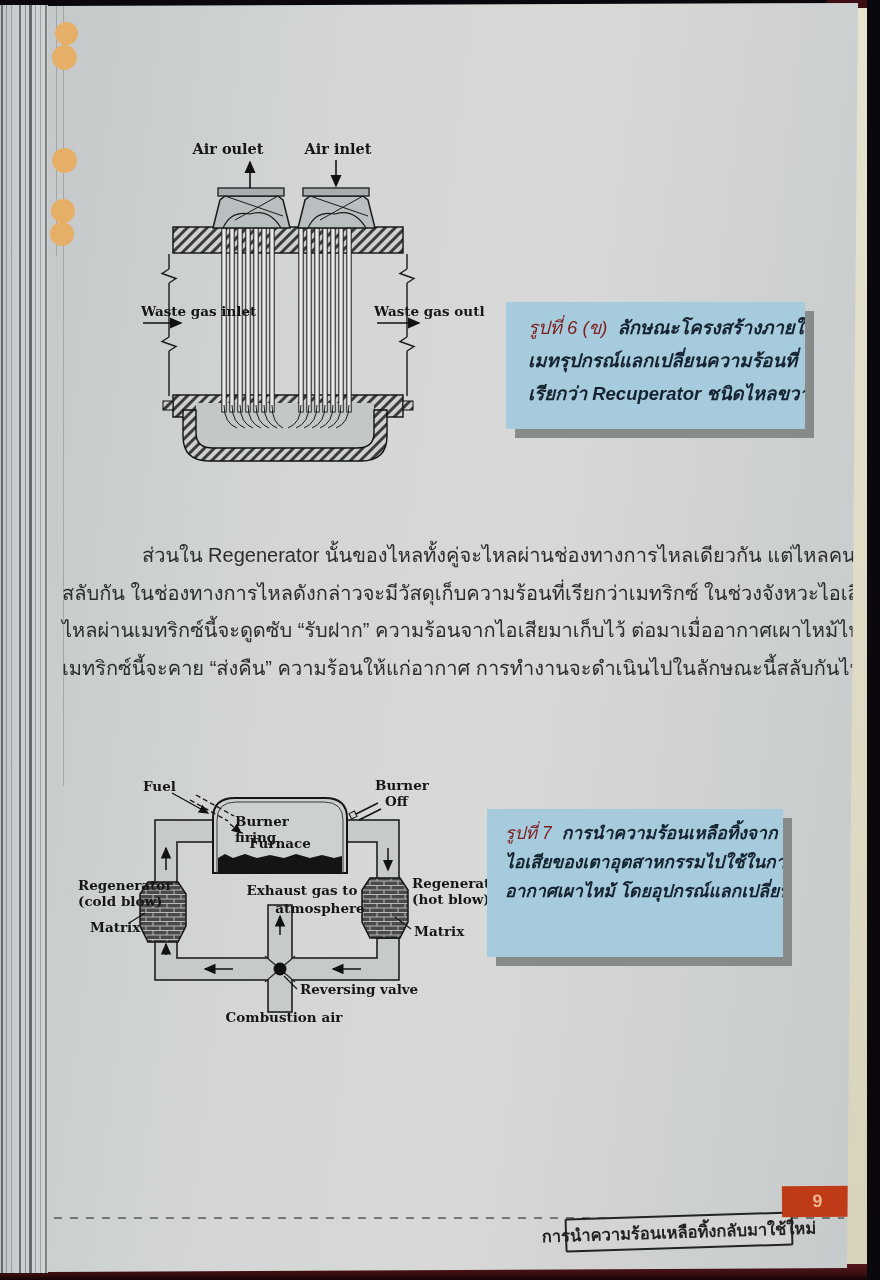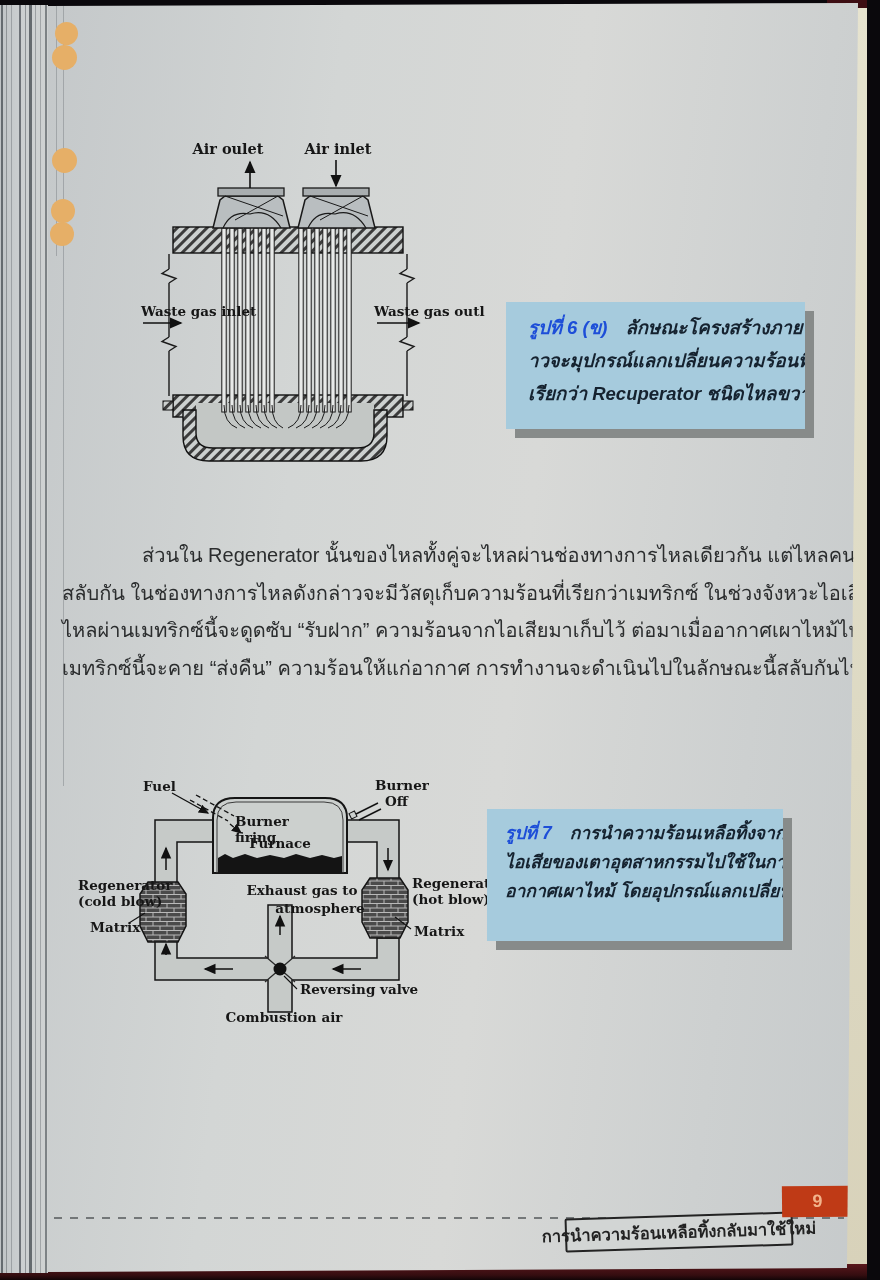--- a/index.html
+++ b/index.html
@@ -22,24 +22,24 @@
         clip-path:polygon(48px 6px,858px 3px,847px 1268px,48px 1272px);
         background:linear-gradient(97deg,#c2c6c8,#d3d6d5 34%,#d8d9d7 58%,#cdd0d0 82%,#c6cacb);}
   .edge-line{position:absolute;width:1px;background:rgba(95,100,106,.35);}
   .dot{position:absolute;border-radius:50%;background:#e6af67;}
   .fig6{position:absolute;left:85px;top:120px;}
   .fig7{position:absolute;left:72px;top:772px;}
   .caption{position:absolute;background:#a6cbdd;box-shadow:9px 9px 0 #878b8a;
            color:#15222f;font-weight:bold;font-style:italic;overflow:hidden;}
   .cap1{left:506px;top:302px;width:271px;height:112px;padding:9px 6px 6px 22px;
         font-size:18.5px;line-height:33px;}
-  .cap2{left:487px;top:809px;width:272px;height:122px;padding:10px 6px 0 18px;
+  .cap2{left:487px;top:809px;width:272px;height:122px;padding:10px 6px 16px 18px;
         font-size:17.5px;line-height:29px;}
   .cap-line{white-space:nowrap;}
-  .lead{color:#1d4ed8;font-weight:bold;font-style:italic;margin-right:18px;}
+  .lead{color:#7f1d1d;font-weight:normal;font-style:italic;margin-right:10px;}
   .para{position:absolute;left:62px;top:537px;width:762px;color:#2b2d2e;
         font-size:20px;line-height:37.5px;}
   .pline{white-space:nowrap;}
   .indent{padding-left:80px;}
   .dash-line{position:absolute;left:54px;top:1217px;width:790px;height:2px;opacity:.75;
              background:repeating-linear-gradient(90deg,#54585a 0 8px,transparent 8px 16px);}
   .footer-box{position:absolute;left:565px;top:1215px;width:224px;height:30px;
               border:2px solid #232323;border-radius:2px;background:#d2d5d4;
               transform:rotate(-1.8deg);display:flex;align-items:center;justify-content:center;
               font-size:16.5px;font-weight:bold;color:#222;z-index:3;white-space:nowrap;}
@@ -156,21 +156,21 @@
       <line x1="292" y1="203" x2="334" y2="203" stroke="#111" stroke-width="1.6" marker-end="url(#ah1)"></line>
 
       <text x="143" y="34" text-anchor="middle" font-size="14.5" font-weight="600">Air oulet</text>
       <text x="253" y="34" text-anchor="middle" font-size="14.5" font-weight="600">Air inlet</text>
       <text x="56" y="196" font-size="13.5" font-weight="600">Waste gas inlet</text>
       <text x="289" y="196" font-size="13.5" font-weight="600">Waste gas outlet</text>
     </svg>
 
     <div class="caption cap1">
       <div class="cap-line"><span class="lead">รูปที่ 6 (ข)</span><span>ลักษณะโครงสร้างภายใน</span></div>
-      <div class="cap-line">าวจะมุปกรณ์แลกเปลี่ยนความร้อนที่</div>
+      <div class="cap-line">เมทรุปกรณ์แลกเปลี่ยนความร้อนที่</div>
       <div class="cap-line">เรียกว่า Recuperator ชนิดไหลขวาง</div>
     </div>
 
     <div class="para">
       <div class="pline indent">ส่วนใน Regenerator นั้นของไหลทั้งคู่จะไหลผ่านช่องทางการไหลเดียวกัน แต่ไหลคนละเวลา</div>
       <div class="pline">สลับกัน  ในช่องทางการไหลดังกล่าวจะมีวัสดุเก็บความร้อนที่เรียกว่าเมทริกซ์  ในช่วงจังหวะไอเสีย</div>
       <div class="pline">ไหลผ่านเมทริกซ์นี้จะดูดซับ “รับฝาก” ความร้อนจากไอเสียมาเก็บไว้ ต่อมาเมื่ออากาศเผาไหม้ไหลผ่าน</div>
       <div class="pline">เมทริกซ์นี้จะคาย “ส่งคืน” ความร้อนให้แก่อากาศ การทำงานจะดำเนินไปในลักษณะนี้สลับกันไปเรื่อยๆ</div>
     </div>
 

